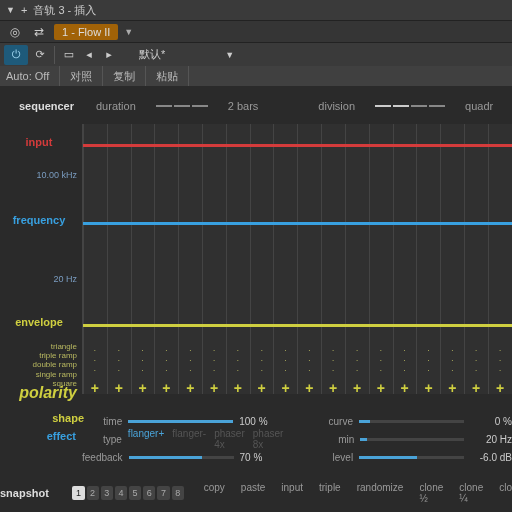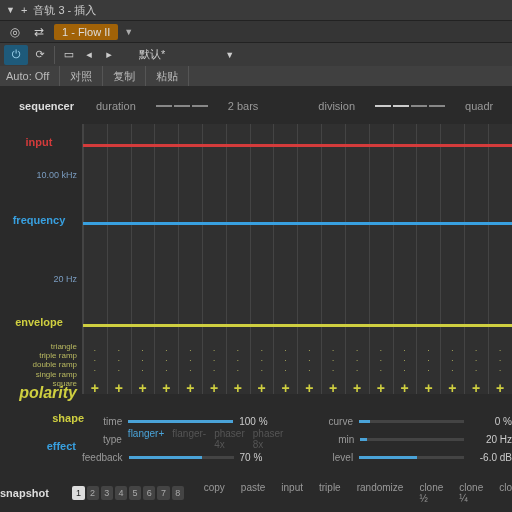--- a/index.html
+++ b/index.html
@@ -419,21 +419,21 @@
         <span>+</span>
         <span>+</span>
         <span>+</span>
         <span>+</span>
         <span>+</span>
       </div>
   </div>
 
   <div class="params">
     <div class="param-left-lbl" style="top:0;color:#cfcf40;margin-left:8px;">shape</div>
-    <div class="param-left-lbl" style="top:28px;color:#38a0e0;">effect</div>
+    <div class="param-left-lbl" style="top:18px;color:#38a0e0;">effect</div>
 
     <div class="param-row">
       <div class="p-name">time</div>
       <div class="p-slider">
           <div class="fill" style="width:100%"></div>
         </div>
       <div class="p-val">100 %</div>
       <div class="p-spacer"></div>
       <div class="p-name">curve</div>
       <div class="p-slider">

